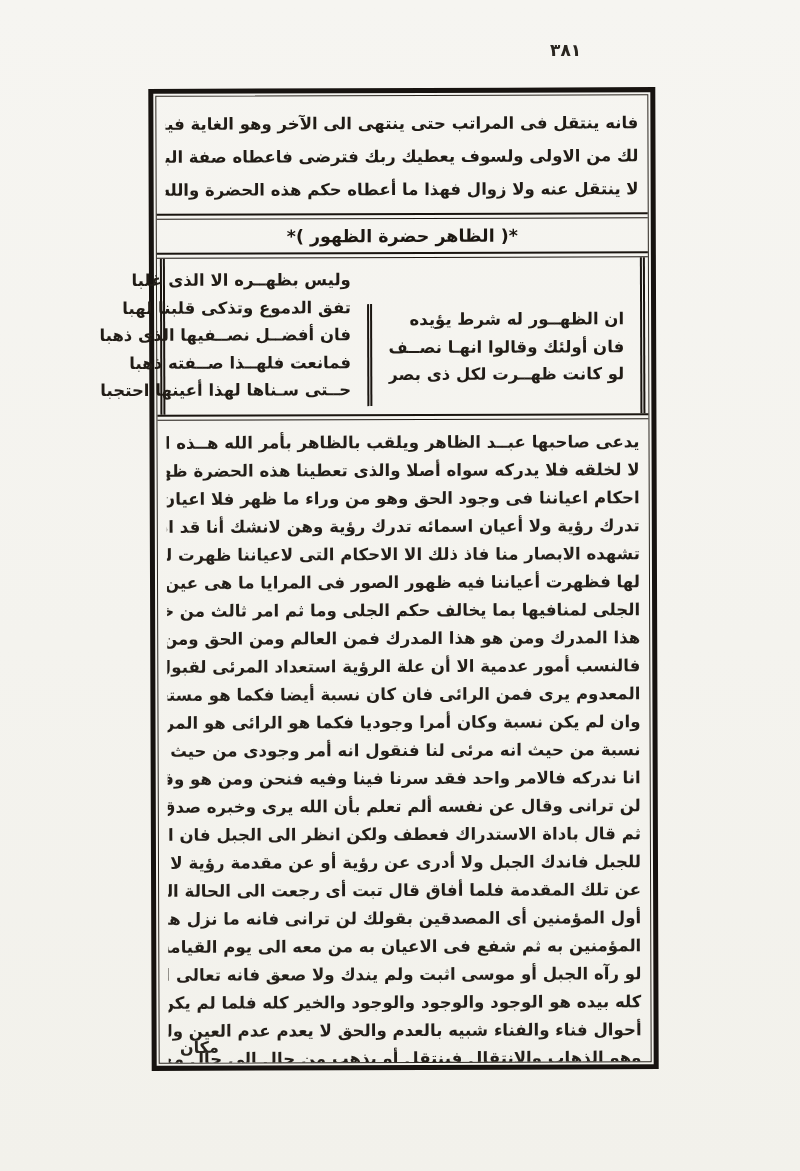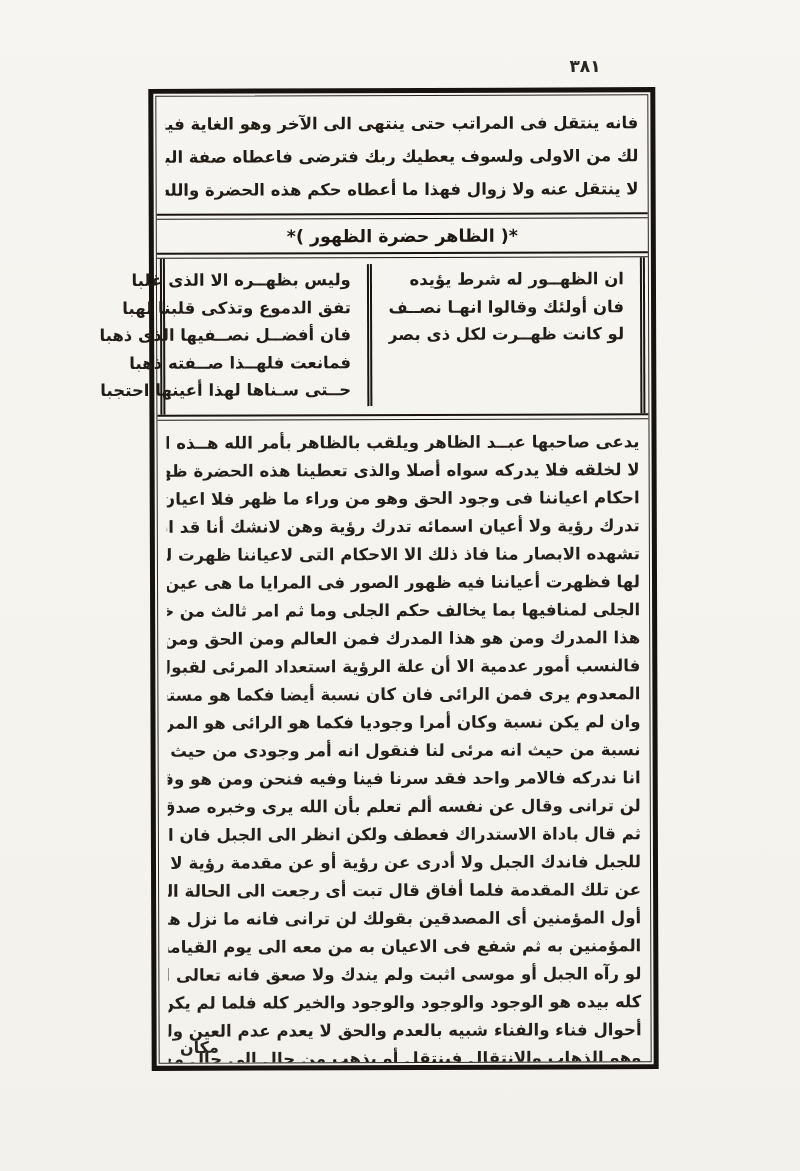--- a/index.html
+++ b/index.html
@@ -4,22 +4,22 @@
 <style>
   html,body{margin:0;padding:0;}
   body{
     width:800px;height:1171px;
     background:linear-gradient(180deg,#f6f5f1 0%,#f4f3ee 55%,#f2f1eb 100%);
     font-family:"DejaVu Sans",sans-serif;
     position:relative;overflow:hidden;
     color:#221e19;
   }
   .page-num{
-    position:absolute;top:56px;left:550px;width:70px;
-    font-size:17px;font-weight:bold;letter-spacing:4px;text-align:center;
+    position:absolute;top:40px;left:550px;width:70px;
+    font-size:17px;font-weight:bold;letter-spacing:4px;text-align:left;
     color:#2a2620;
   }
   .frame{
     position:absolute;left:150px;top:88px;width:497px;height:972px;
     border:5px solid #171310;
     transform:rotate(-0.2deg);
     background:transparent;
   }
   .frame-inner{
     position:absolute;inset:2px;
@@ -49,21 +49,21 @@
     color:#1d1812;
   }
   .poem{
     flex:none;display:flex;direction:rtl;
     border-right:5px double #1a1510;
     border-left:5px double #1a1510;
     margin:0 3px;
     padding:6px 0 8px;
   }
   .poem-col{flex:1 1 50%;padding:2px 16px;}
-  .poem-col.right{border-left:5px double #1a1510;}
+  .poem-col.right{border-left:5px double #1a1510;margin-top:40px;}
   .v-line{
     height:27.5px;line-height:27.5px;
     font-size:16.5px;font-weight:bold;
     white-space:nowrap;overflow:hidden;
     color:#211c16;
   }
   .body-block{
     padding:9px 9px 0;flex:1 1 auto;overflow:hidden;
   }
   .b-line{

